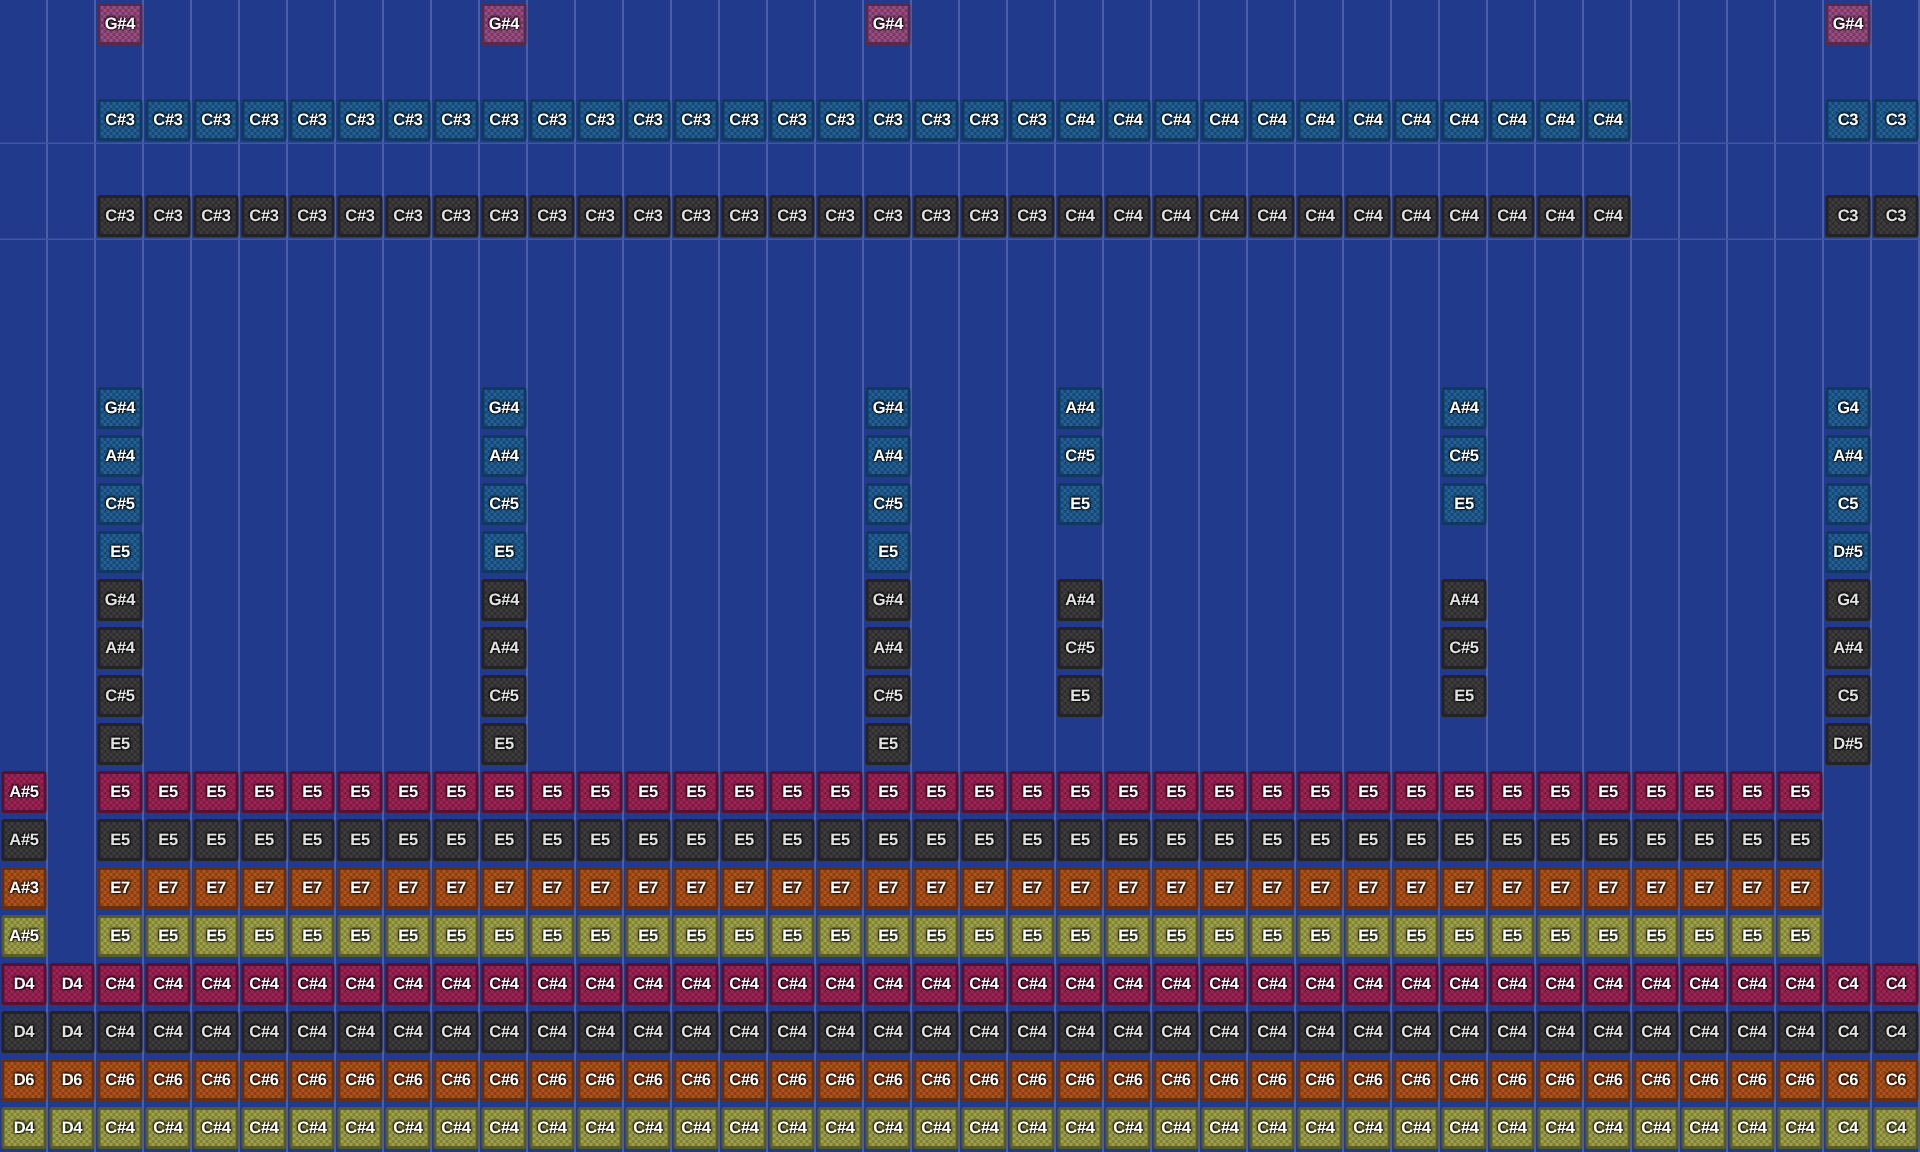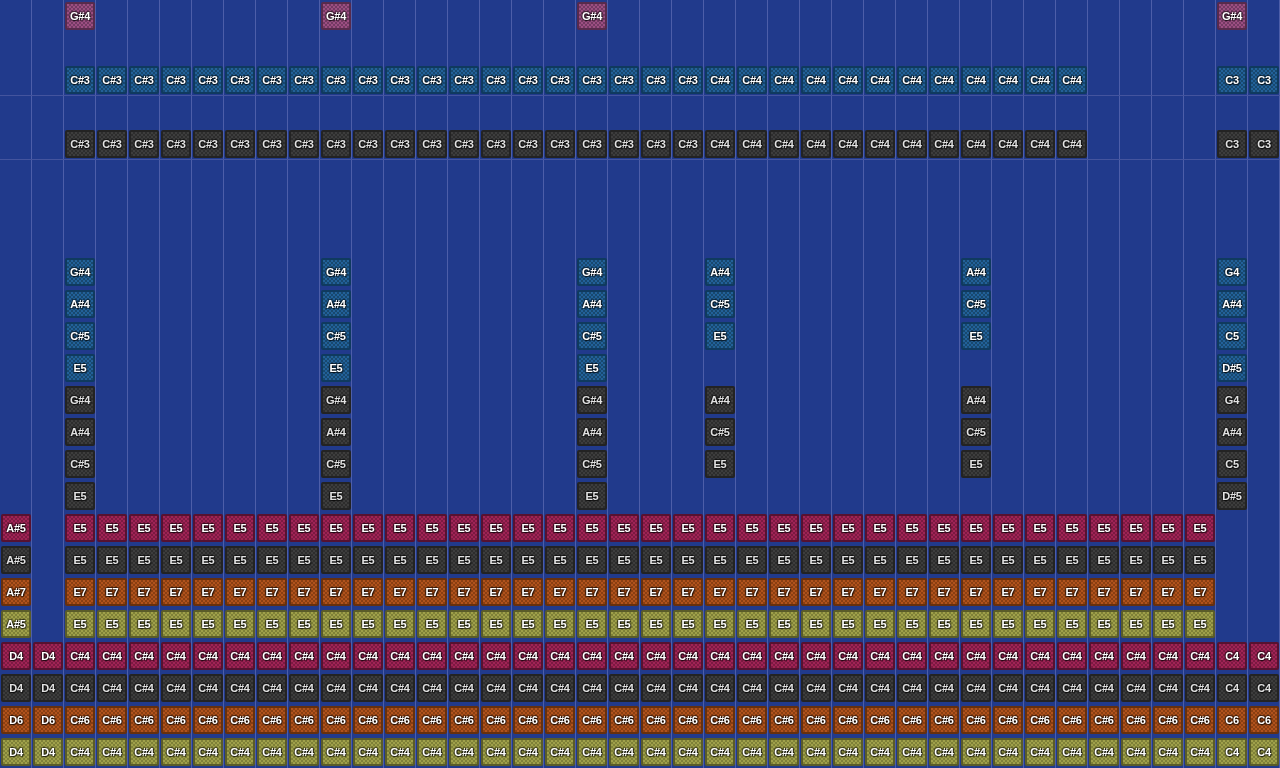--- a/index.html
+++ b/index.html
@@ -230,21 +230,21 @@
     <div class="note" style="left: 897px; top: 546px; background-color: rgb(61, 61, 61); border-color: rgb(35, 35, 35); color: rgb(226, 226, 226); --dk: #2d2d2d;">E5</div>
     <div class="note" style="left: 929px; top: 546px; background-color: rgb(61, 61, 61); border-color: rgb(35, 35, 35); color: rgb(226, 226, 226); --dk: #2d2d2d;">E5</div>
     <div class="note" style="left: 961px; top: 546px; background-color: rgb(61, 61, 61); border-color: rgb(35, 35, 35); color: rgb(226, 226, 226); --dk: #2d2d2d;">E5</div>
     <div class="note" style="left: 993px; top: 546px; background-color: rgb(61, 61, 61); border-color: rgb(35, 35, 35); color: rgb(226, 226, 226); --dk: #2d2d2d;">E5</div>
     <div class="note" style="left: 1025px; top: 546px; background-color: rgb(61, 61, 61); border-color: rgb(35, 35, 35); color: rgb(226, 226, 226); --dk: #2d2d2d;">E5</div>
     <div class="note" style="left: 1057px; top: 546px; background-color: rgb(61, 61, 61); border-color: rgb(35, 35, 35); color: rgb(226, 226, 226); --dk: #2d2d2d;">E5</div>
     <div class="note" style="left: 1089px; top: 546px; background-color: rgb(61, 61, 61); border-color: rgb(35, 35, 35); color: rgb(226, 226, 226); --dk: #2d2d2d;">E5</div>
     <div class="note" style="left: 1121px; top: 546px; background-color: rgb(61, 61, 61); border-color: rgb(35, 35, 35); color: rgb(226, 226, 226); --dk: #2d2d2d;">E5</div>
     <div class="note" style="left: 1153px; top: 546px; background-color: rgb(61, 61, 61); border-color: rgb(35, 35, 35); color: rgb(226, 226, 226); --dk: #2d2d2d;">E5</div>
     <div class="note" style="left: 1185px; top: 546px; background-color: rgb(61, 61, 61); border-color: rgb(35, 35, 35); color: rgb(226, 226, 226); --dk: #2d2d2d;">E5</div>
-    <div class="note" style="left: 1px; top: 578px; background-color: rgb(176, 82, 28); border-color: rgb(103, 48, 13); color: rgb(255, 255, 255); --dk: #8a3f12;">A#7</div>
+    <div class="note" style="left: 1px; top: 578px; background-color: rgb(176, 82, 28); border-color: rgb(103, 48, 13); color: rgb(255, 255, 255); --dk: #8a3f12;">A#3</div>
     <div class="note" style="left: 65px; top: 578px; background-color: rgb(176, 82, 28); border-color: rgb(103, 48, 13); color: rgb(255, 255, 255); --dk: #8a3f12;">E7</div>
     <div class="note" style="left: 97px; top: 578px; background-color: rgb(176, 82, 28); border-color: rgb(103, 48, 13); color: rgb(255, 255, 255); --dk: #8a3f12;">E7</div>
     <div class="note" style="left: 129px; top: 578px; background-color: rgb(176, 82, 28); border-color: rgb(103, 48, 13); color: rgb(255, 255, 255); --dk: #8a3f12;">E7</div>
     <div class="note" style="left: 161px; top: 578px; background-color: rgb(176, 82, 28); border-color: rgb(103, 48, 13); color: rgb(255, 255, 255); --dk: #8a3f12;">E7</div>
     <div class="note" style="left: 193px; top: 578px; background-color: rgb(176, 82, 28); border-color: rgb(103, 48, 13); color: rgb(255, 255, 255); --dk: #8a3f12;">E7</div>
     <div class="note" style="left: 225px; top: 578px; background-color: rgb(176, 82, 28); border-color: rgb(103, 48, 13); color: rgb(255, 255, 255); --dk: #8a3f12;">E7</div>
     <div class="note" style="left: 257px; top: 578px; background-color: rgb(176, 82, 28); border-color: rgb(103, 48, 13); color: rgb(255, 255, 255); --dk: #8a3f12;">E7</div>
     <div class="note" style="left: 289px; top: 578px; background-color: rgb(176, 82, 28); border-color: rgb(103, 48, 13); color: rgb(255, 255, 255); --dk: #8a3f12;">E7</div>
     <div class="note" style="left: 321px; top: 578px; background-color: rgb(176, 82, 28); border-color: rgb(103, 48, 13); color: rgb(255, 255, 255); --dk: #8a3f12;">E7</div>
     <div class="note" style="left: 353px; top: 578px; background-color: rgb(176, 82, 28); border-color: rgb(103, 48, 13); color: rgb(255, 255, 255); --dk: #8a3f12;">E7</div>

